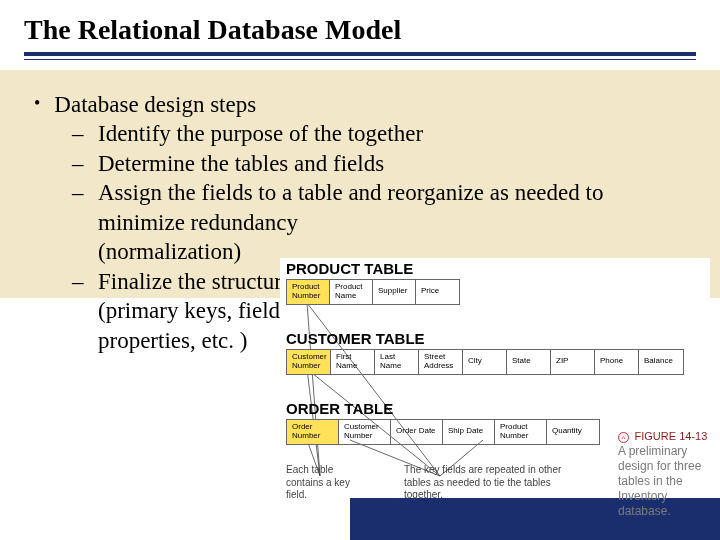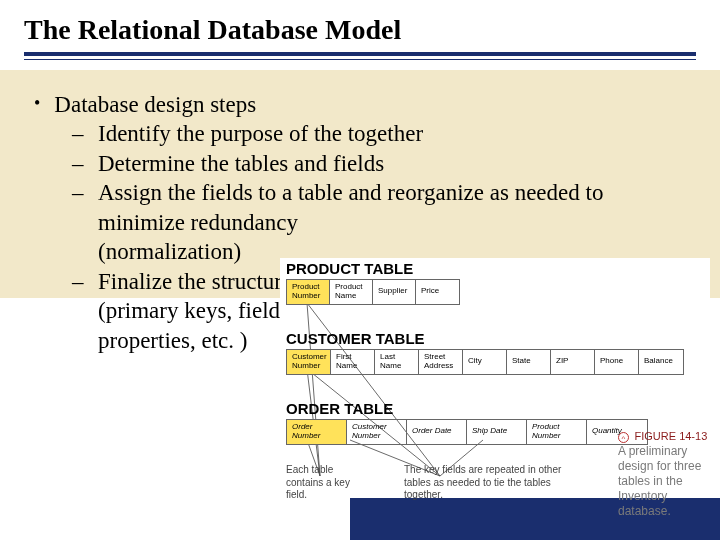--- a/index.html
+++ b/index.html
@@ -99,21 +99,21 @@
     font-size: 8px;
     line-height: 1.1;
     min-height: 22px;
     display: flex;
     align-items: center;
   }
   .cell:last-child { border-right: none; }
   .cell.key { background: #ffe25a; }
   .product-tbl .cell { width: 43px; }
   .customer-tbl .cell { width: 44px; }
-  .order-tbl .cell { width: 60px; font-style: italic; }
+  .order-tbl .cell { width: 52px; }
   .caption {
     font-size: 10px;
     color: #444;
     line-height: 1.25;
   }
   .fig-caption {
     position: absolute;
     right: -2px;
     top: 172px;
     width: 94px;

